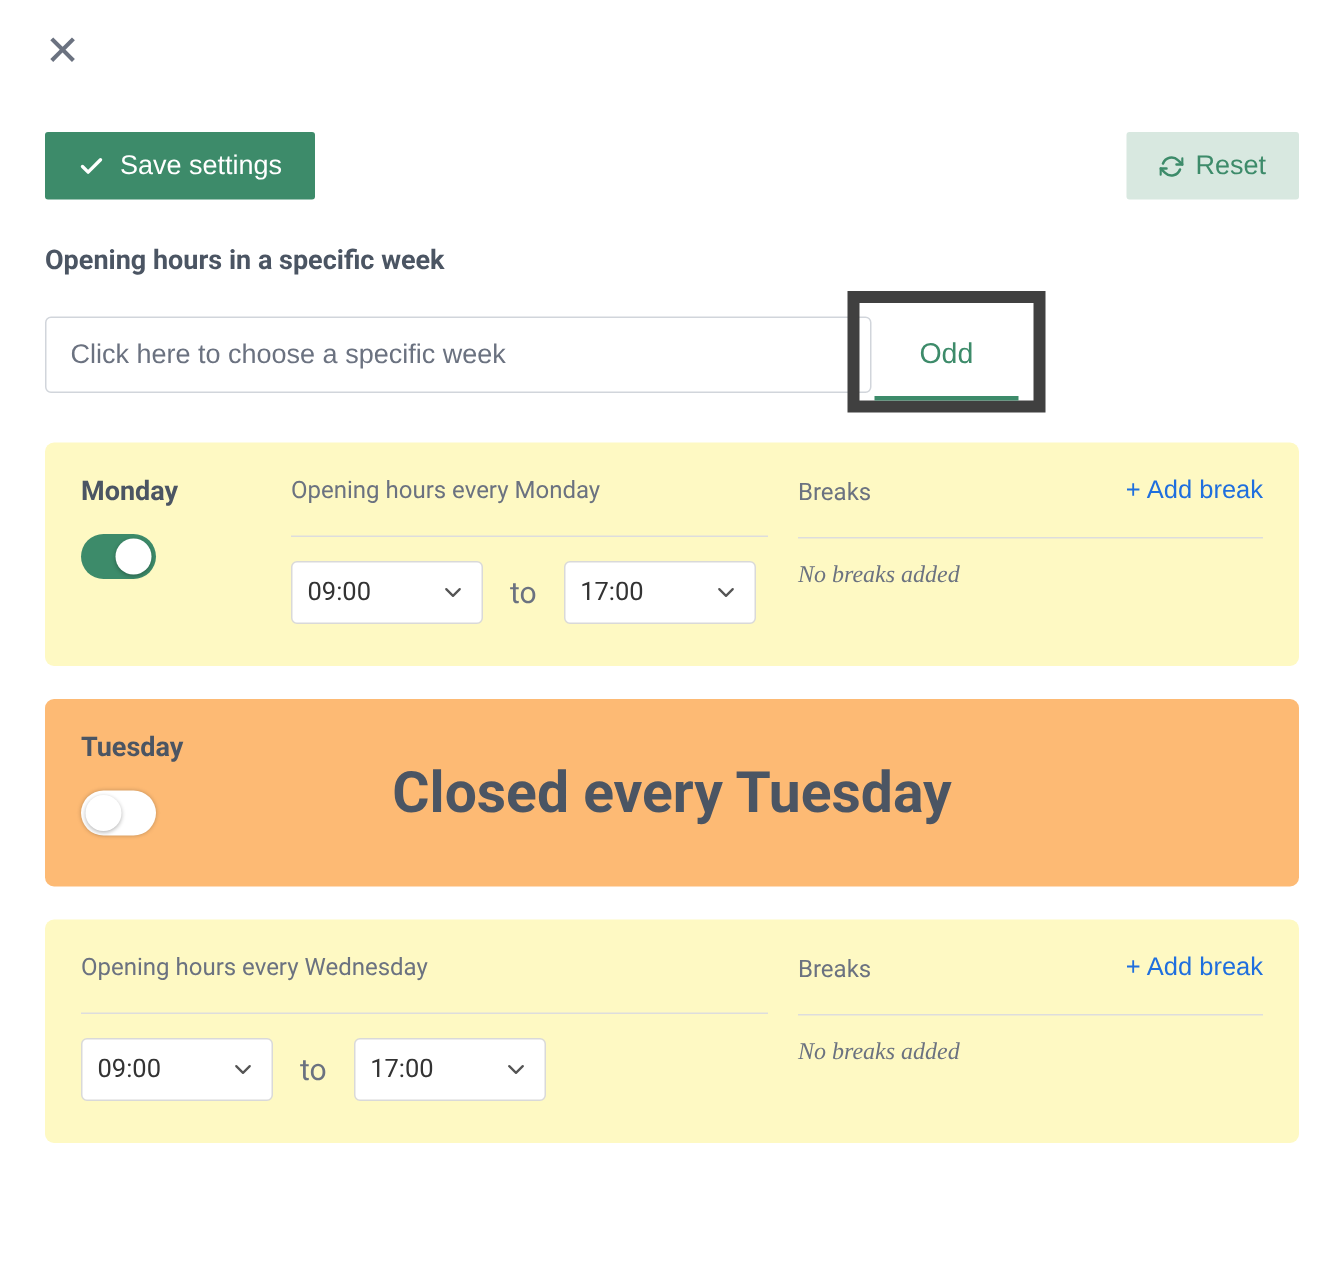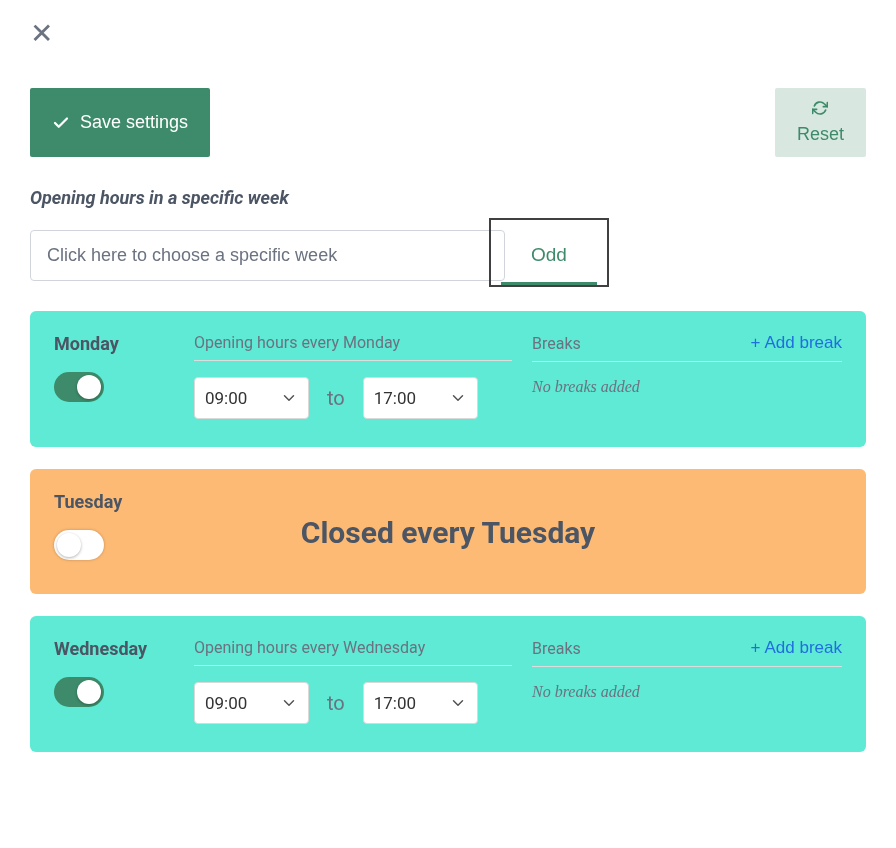--- a/index.html
+++ b/index.html
@@ -55,42 +55,40 @@
     color: #3d8b6a;
     border: none;
     padding: 12px 22px;
     font-size: 18px;
     font-weight: 500;
     cursor: pointer;
     display: inline-flex;
     align-items: center;
     gap: 8px;
     border-radius: 2px;
-    flex-direction: column;
   }
   .btn-reset svg { width: 16px; height: 16px; }
   .section-label {
     font-size: 18px;
     font-weight: 700;
     color: #4b5563;
     margin-bottom: 10px;
-    font-style: italic;
   }
   .week-input {
-    width: 475px;
+    width: 551px;
     padding: 14px 16px;
     font-size: 18px;
     border: 1px solid #d1d5db;
     border-radius: 4px;
     color: #6b7280;
     margin-bottom: 30px;
   }
   .week-input::placeholder { color: #6b7280; }
   .tabs-wrap {
-    border: 2px solid #404040;
+    border: 8px solid #404040;
     display: inline-block;
     padding: 6px 10px 0 10px;
     margin-left: -20px;
     margin-bottom: 20px;
   }
   .tabs {
     display: inline-flex;
     gap: 0;
   }
   .tab {
@@ -101,21 +99,21 @@
     border: none;
     background: none;
     color: #374151;
     border-bottom: 3px solid transparent;
   }
   .tab.active {
     color: #3d8b6a;
     border-bottom: 3px solid #3d8b6a;
   }
   .day-card {
-    background: #5eead4;
+    background: #fef9c3;
     border-radius: 6px;
     padding: 22px 24px 28px;
     margin-bottom: 22px;
     display: flex;
     gap: 20px;
   }
   .day-col-left {
     width: 120px;
     flex-shrink: 0;
   }
@@ -148,21 +146,21 @@
   .toggle.on .knob { right: 3px; }
   .toggle.off .knob { left: 3px; }
   .day-col-hours {
     flex: 1;
   }
   .subhead-row {
     display: flex;
     justify-content: space-between;
     align-items: center;
     border-bottom: 1px solid #ddd;
-    padding-bottom: 8px;
+    padding-bottom: 21px;
     margin-bottom: 16px;
   }
   .subhead {
     font-size: 16px;
     color: #6b7280;
     font-weight: 400;
   }
   .hours-inputs {
     display: flex;
     align-items: center;
@@ -170,21 +168,21 @@
   }
   .time-select {
     background: #fff;
     border: 1px solid #d9d9d9;
     border-radius: 4px;
     padding: 10px 10px;
     font-size: 17px;
     display: inline-flex;
     align-items: center;
     gap: 10px;
-    width: 115px;
+    width: 128px;
     justify-content: space-between;
     cursor: pointer;
     color: #333;
     overflow: hidden;
   }
   .time-select span { overflow: hidden; white-space: nowrap; }
   .time-select svg { flex-shrink: 0; width: 18px; height: 18px; stroke: #555; }
   .to-text { color: #6b7280; font-size: 20px; }
   .day-col-breaks {
     width: 310px;
@@ -209,21 +207,21 @@
   }
   .closed-card {
     background: #fdba74;
     border-radius: 6px;
     padding: 22px 24px 30px;
     margin-bottom: 22px;
     position: relative;
   }
   .closed-text {
     text-align: center;
-    font-size: 30px;
+    font-size: 38px;
     font-weight: 700;
     color: #4b5563;
     margin-top: 18px;
   }
 </style>
 </head>
 <body>
 
 
 
@@ -301,24 +299,20 @@
 <div class="closed-card">
   <div style="width:120px;">
     <div class="day-name">Tuesday</div>
     <button class="toggle off"><span class="knob"></span></button>
   </div>
   <div class="closed-text" style="position:absolute; left:0; right:0; top:50%; transform:translateY(-50%); margin:0;">Closed every Tuesday</div>
 </div>
 
 
 <div class="day-card">
-  <div class="day-col-left">
-    <div class="day-name">Wednesday</div>
-    <button class="toggle on"><span class="knob"></span></button>
-  </div>
   <div class="day-col-hours">
     <div class="subhead-row">
       <div class="subhead">Opening hours every Wednesday</div>
     </div>
     <div class="hours-inputs">
       <div class="time-select">
         <span>09:00</span>
         <svg viewBox="0 0 24 24" fill="none" stroke-width="2" stroke-linecap="round" stroke-linejoin="round">
             <polyline points="6 9 12 15 18 9"></polyline>
           </svg>

